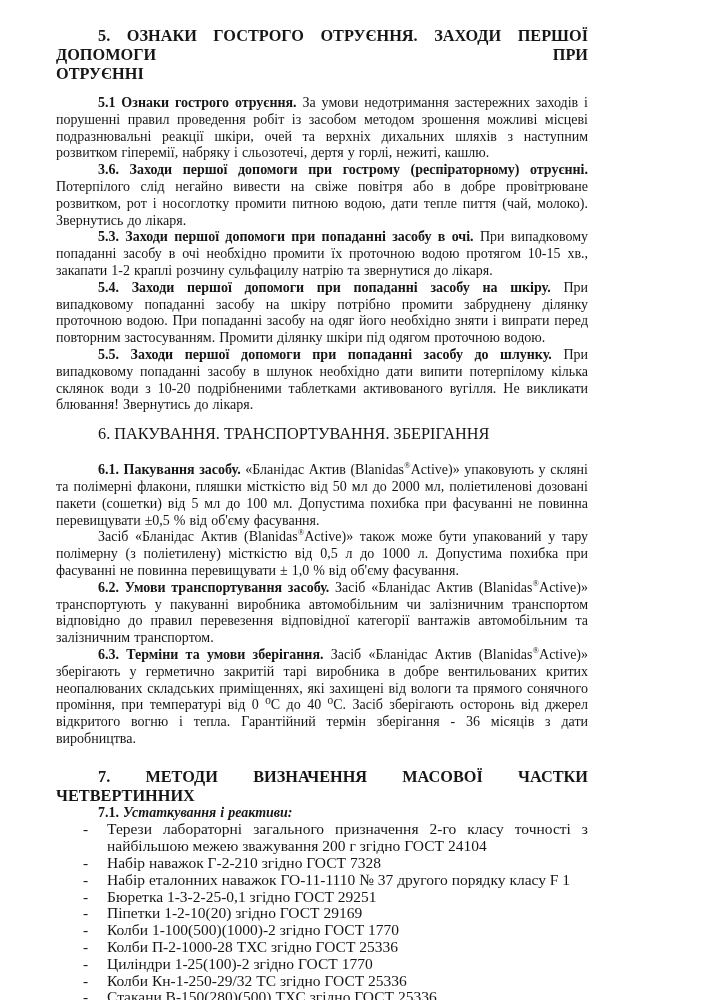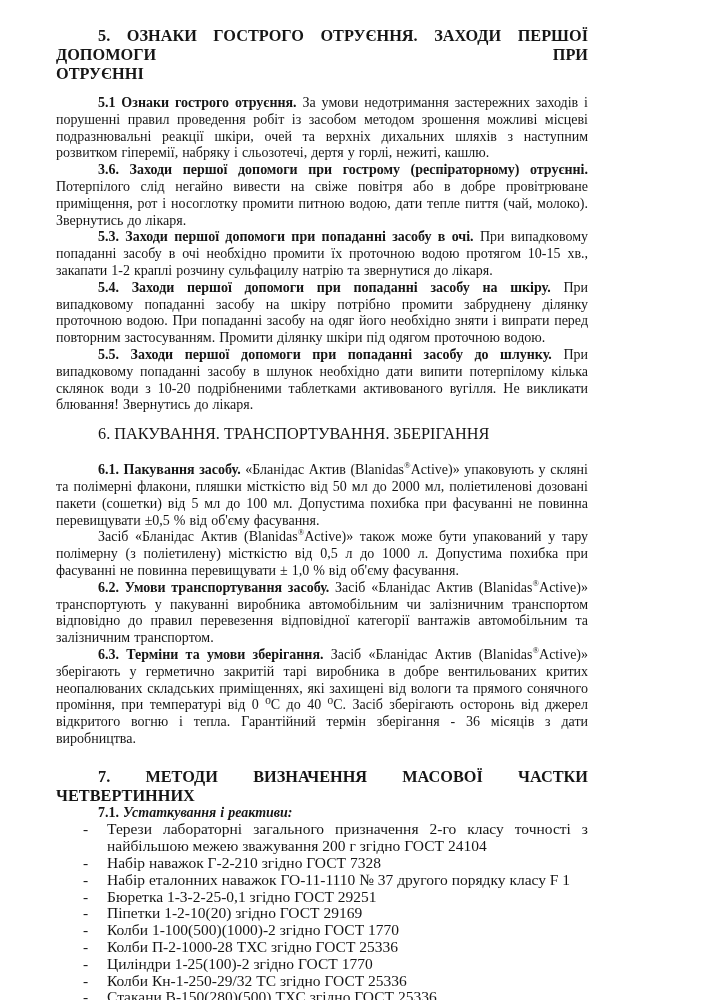--- a/index.html
+++ b/index.html
@@ -79,21 +79,21 @@
 
 <div class="page">
 
   <div class="heading h5">
     <span class="h-line just-all indent">5. ОЗНАКИ ГОСТРОГО ОТРУЄННЯ. ЗАХОДИ ПЕРШОЇ ДОПОМОГИ ПРИ</span>
     <span class="h-line">ОТРУЄННІ</span>
   </div>
 
   <p class="para"><span class="b">5.1 Ознаки гострого отруєння.</span><span> За умови недотримання застережних заходів і порушенні правил проведення робіт із засобом методом зрошення можливі місцеві подразнювальні реакції шкіри, очей та верхніх дихальних шляхів з наступним розвитком гіперемії, набряку і сльозотечі, дертя у горлі, нежиті, кашлю.</span></p>
 
-  <p class="para"><span class="b">3.6. Заходи першої допомоги при гострому (респіраторному) отруєнні.</span><span> Потерпілого слід негайно вивести на свіже повітря або в добре провітрюване приміщення, рот і носоглотку промити питною водою, дати тепле пиття (чай, молоко). Звернутись до лікаря.</span></p>
+  <p class="para"><span class="b">3.6. Заходи першої допомоги при гострому (респіраторному) отруєнні.</span><span> Потерпілого слід негайно вивести на свіже повітря або в добре провітрюване розвитком, рот і носоглотку промити питною водою, дати тепле пиття (чай, молоко). Звернутись до лікаря.</span></p>
 
   <p class="para"><span class="b">5.3. Заходи першої допомоги при попаданні засобу в очі.</span><span> При випадковому попаданні засобу в очі необхідно промити їх проточною водою протягом 10-15 хв., закапати 1-2 краплі розчину сульфацилу натрію та звернутися до лікаря.</span></p>
 
   <p class="para"><span class="b">5.4. Заходи першої допомоги при попаданні засобу на шкіру.</span><span> При випадковому попаданні засобу на шкіру потрібно промити забруднену ділянку проточною водою. При попаданні засобу на одяг його необхідно зняти і випрати перед повторним застосуванням. Промити ділянку шкіри під одягом проточною водою.</span></p>
 
   <p class="para"><span class="b">5.5. Заходи першої допомоги при попаданні засобу до шлунку.</span><span> При випадковому попаданні засобу в шлунок необхідно дати випити потерпілому кілька склянок води з 10-20 подрібненими таблетками активованого вугілля. Не викликати блювання! Звернутись до лікаря.</span></p>
 
   <div class="h6">6. ПАКУВАННЯ. ТРАНСПОРТУВАННЯ. ЗБЕРІГАННЯ</div>
 
   <p class="para"><span class="b">6.1. Пакування засобу.</span><span> «Бланідас Актив (Blanidas<sup>®</sup>Active)» упаковують у скляні та полімерні флакони, пляшки місткістю від 50 мл до 2000 мл, поліетиленові дозовані пакети (сошетки) від 5 мл до 100 мл. Допустима похибка при фасуванні не повинна перевищувати ±0,5 % від об'єму фасування.</span></p>

